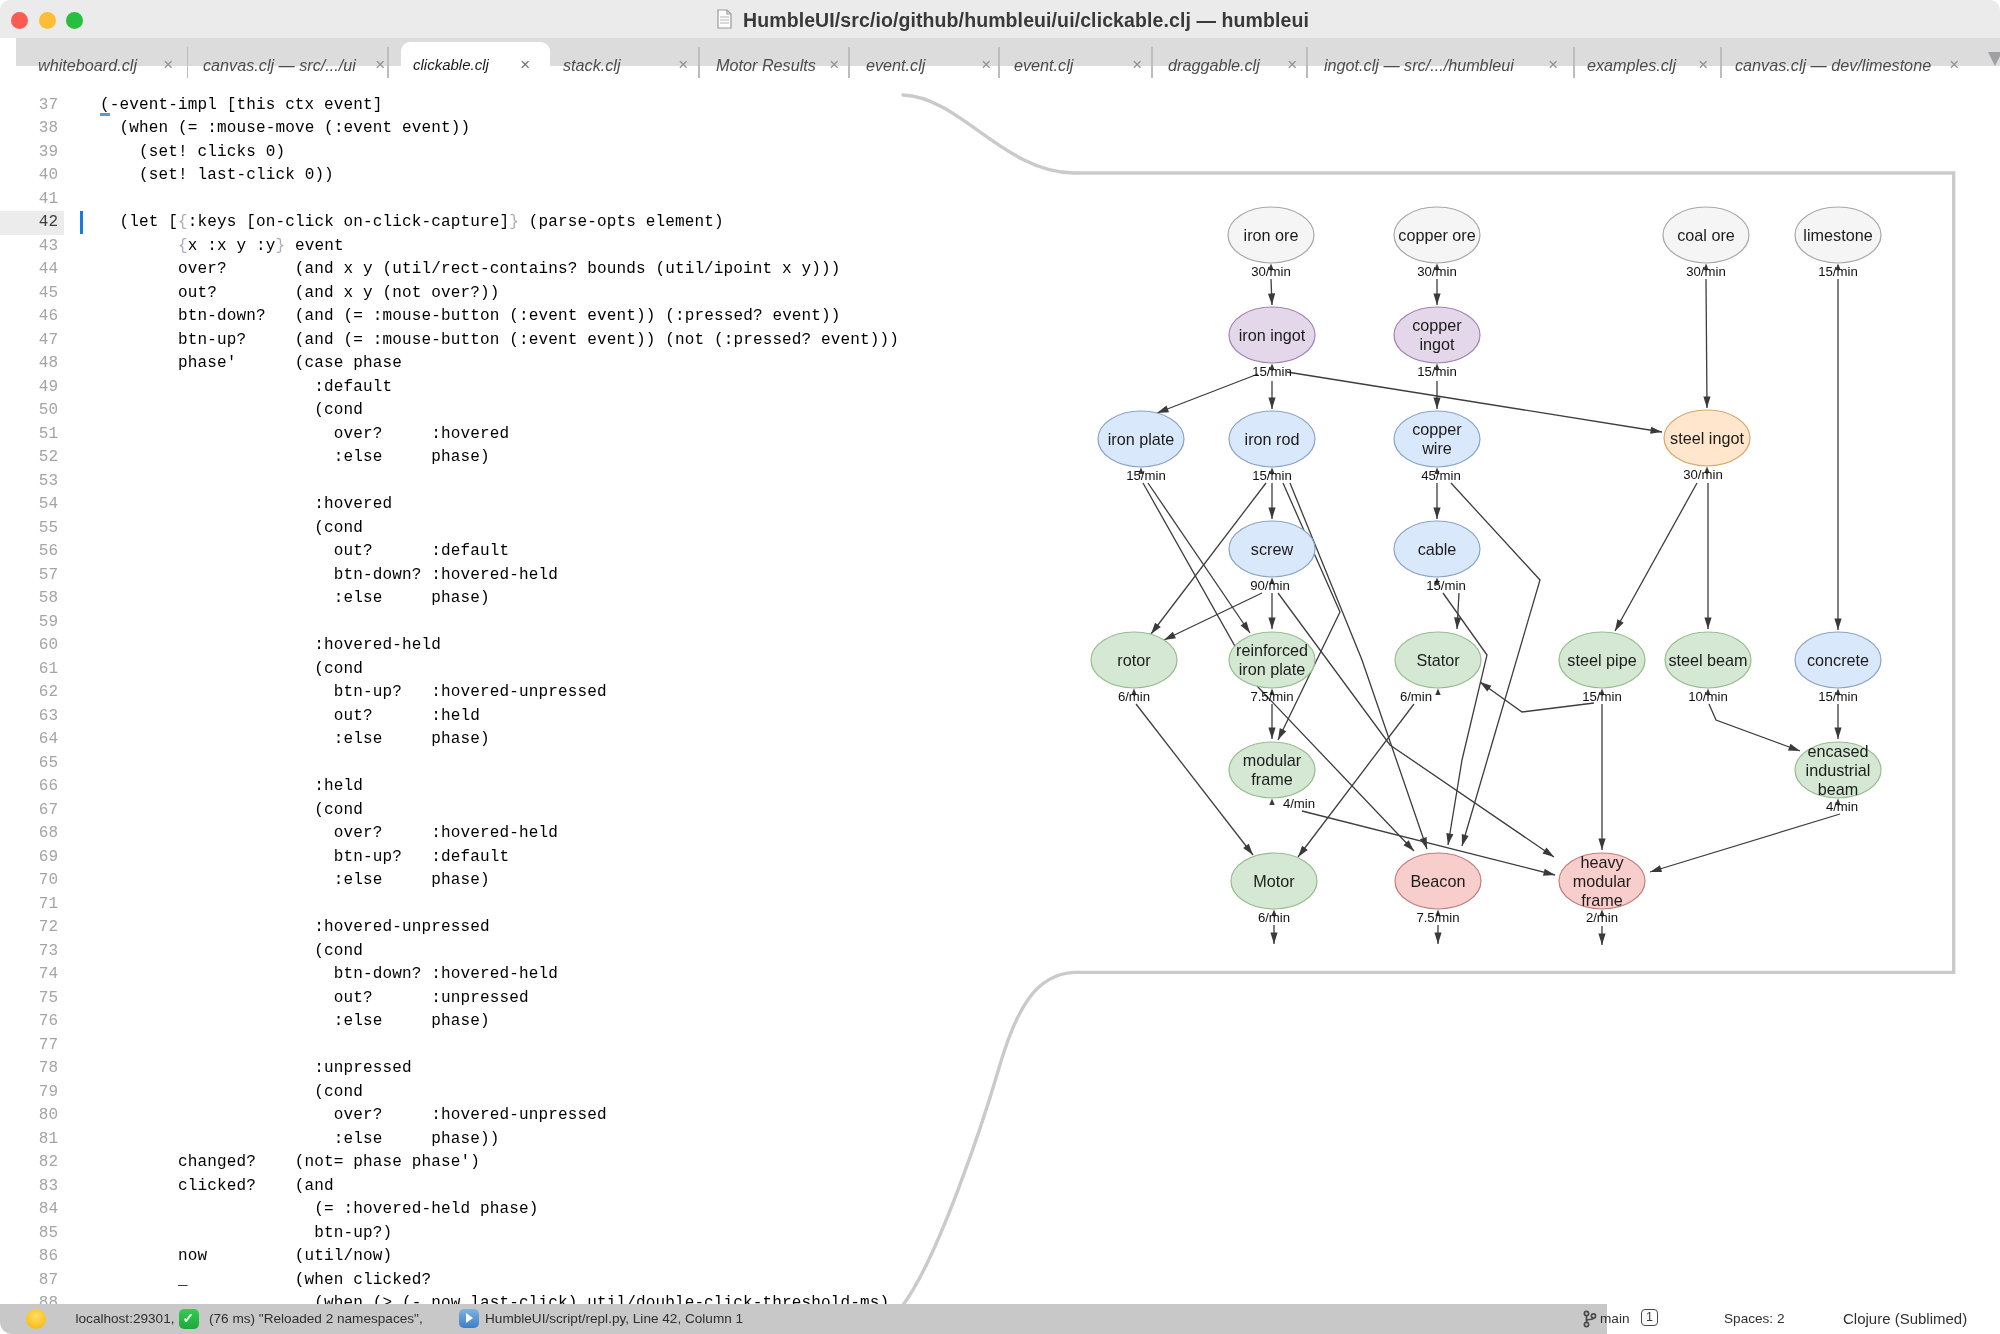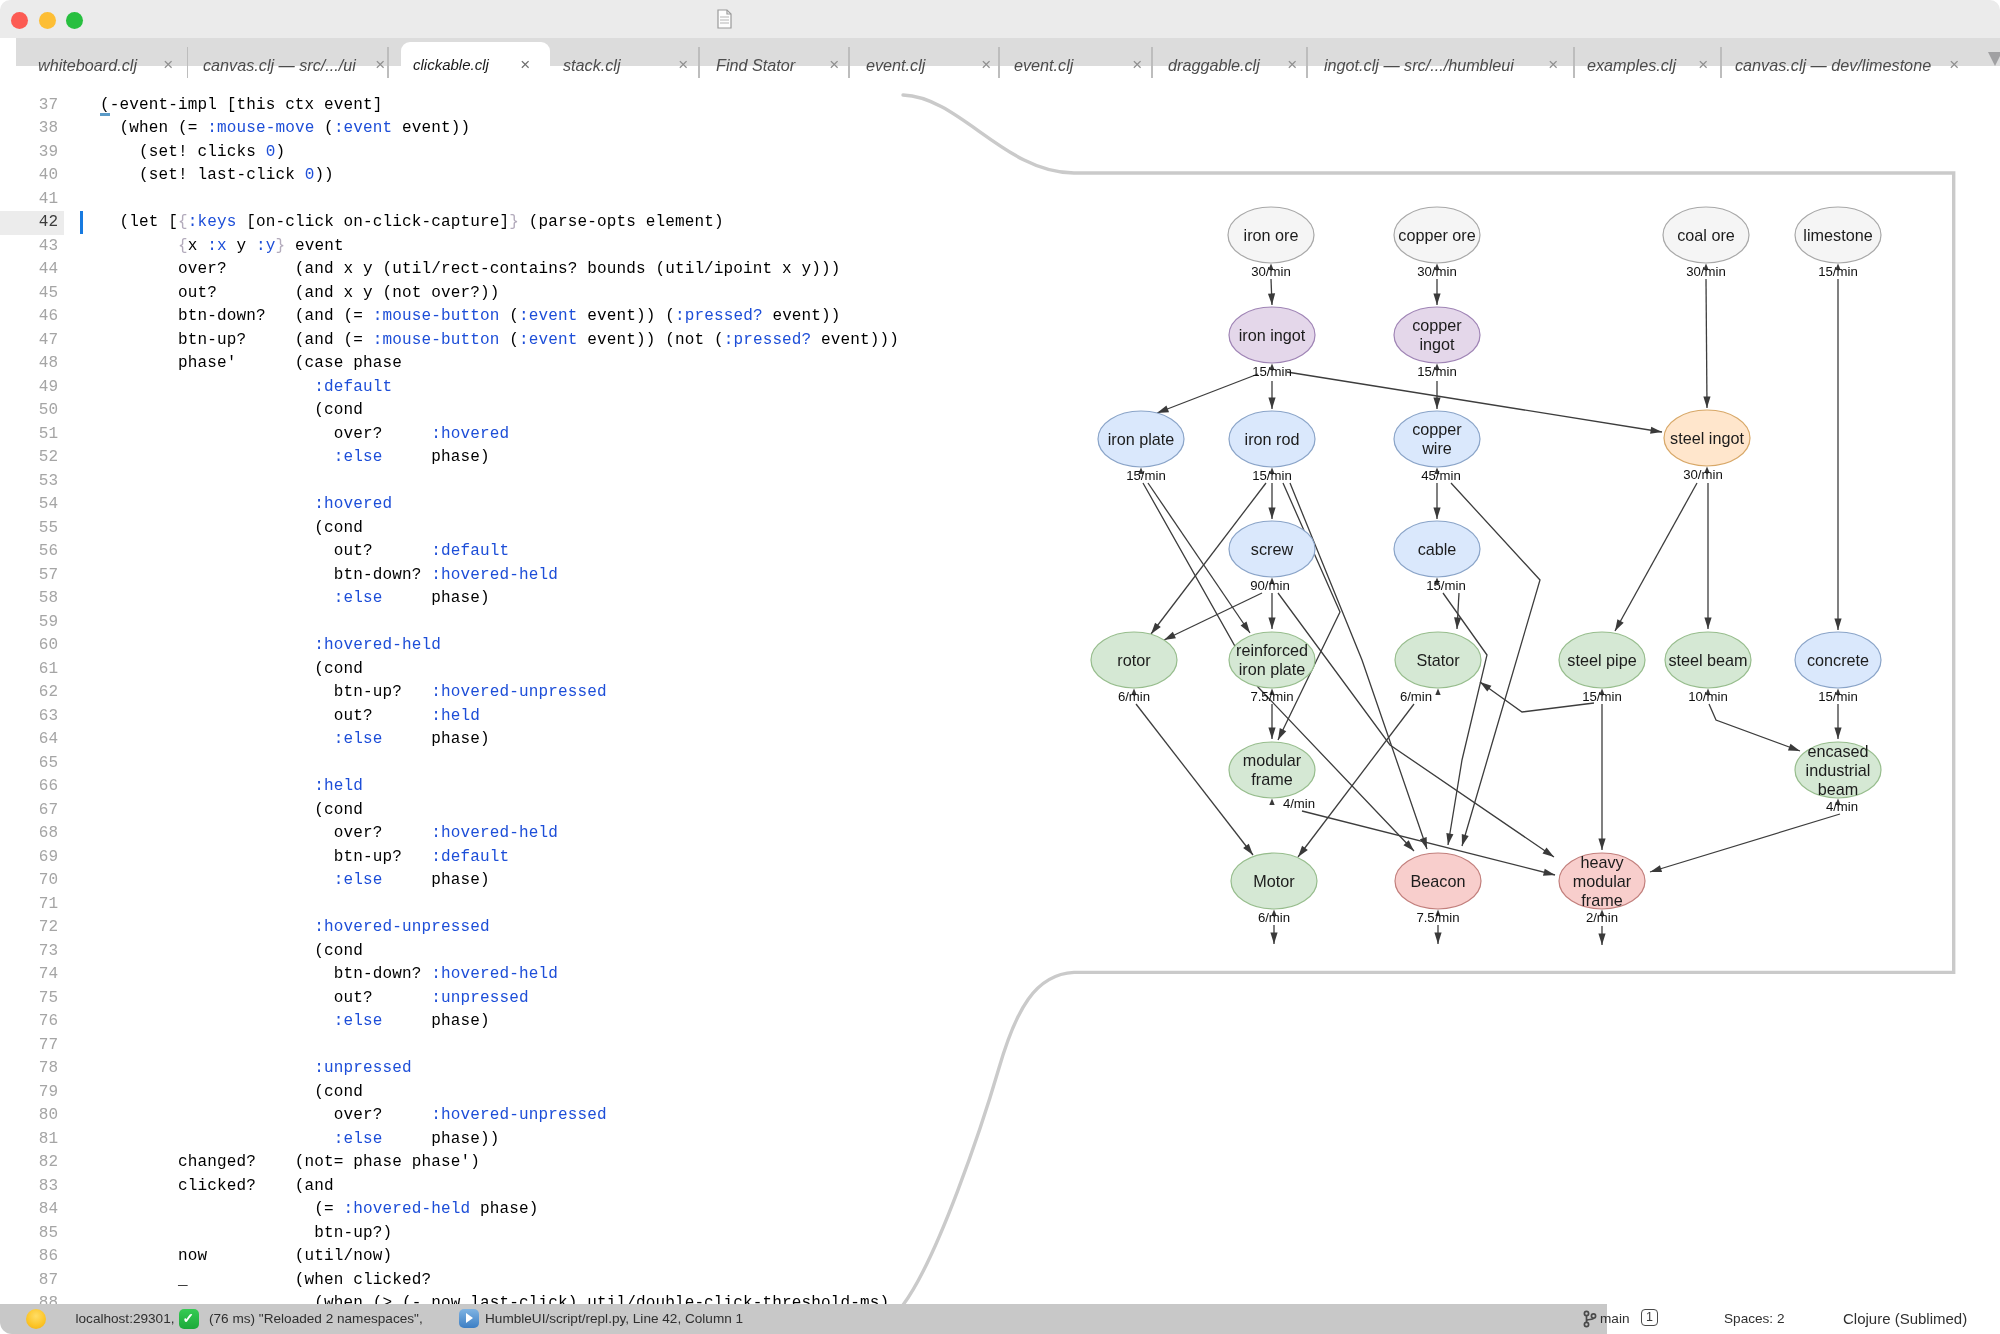--- a/index.html
+++ b/index.html
@@ -22,21 +22,21 @@
 #ddown { position:absolute; left:1972px; top:14px; width:0; height:0;
   border-left:7px solid transparent; border-right:7px solid transparent; border-top:14.5px solid #a0a0a2; }
 #editor { position:absolute; left:0; top:82.5px; width:2000px; height:1334px; background:#fff; }
 #hlband { position:absolute; left:0; top:128.7px; width:64px; height:23.5px; background:#ececec; }
 #gutter { position:absolute; left:0; top:11px; width:58px; text-align:right;
   font-family:"Liberation Mono", monospace; font-size:16px; line-height:23.5px; color:#a5a5a5; white-space:pre; }
 #gutter b { color:#3c3c3c; font-weight:normal; }
 #codebox { position:absolute; left:80.5px; top:11px;
   font-family:"Liberation Mono", monospace; font-size:16px; letter-spacing:0.1425px;
   line-height:23.5px; color:#000; white-space:pre; }
-#codebox i { font-style:normal; color:#1d4ed8;text-align:center; }
+#codebox i { font-style:normal; color:#000000;text-align:center; }
 #codebox u { text-decoration:none; color:#b3abbc; }
 #cursor { position:absolute; left:79.5px; top:128.2px; width:3px; height:23.3px; background:#177ae0; }
 #bunder { position:absolute; left:99.5px; top:30.5px; width:10px; height:2.5px; background:#5b9bc8; }
 #overlay { position:absolute; left:0; top:0; z-index:5; }
 #statusbar { position:absolute; left:0; top:1303.5px; width:1607px; height:30.5px; background:#c8c8c8; z-index:8;
   font-size:13.6px; color:#2f2f2f; }
 .st { position:absolute; top:7px; white-space:pre; }
 #ydot { position:absolute; left:26px; top:5px; width:20px; height:20px; border-radius:50%;
   background:radial-gradient(circle at 50% 35%, #ffdd66, #fcc426 60%, #eead14); }
 #gcheck { position:absolute; left:179px; top:5px; width:20px; height:20px; border-radius:5px;
@@ -57,30 +57,31 @@
     <div class="tl" style="left:66px;background:#27bf3f"></div>
     <svg id="docicon" viewBox="0 0 15 20">
         <path d="M1,1 h9 l4,4 v14 h-13 z" fill="#fdfdfd" stroke="#9a9a9a" stroke-width="1.2"></path>
         <path d="M10,1 v4 h4" fill="none" stroke="#9a9a9a" stroke-width="1.2"></path>
         <g stroke="#b5b5b5" stroke-width="1">
           <line x1="3" y1="8" x2="12" y2="8"></line>
           <line x1="3" y1="11" x2="12" y2="11"></line>
           <line x1="3" y1="14" x2="12" y2="14"></line>
         </g>
       </svg>
+    <div id="title">HumbleUI/src/io/github/humbleui/ui/clickable.clj — humbleui</div>
   </div>
   <div id="tabbar">
     <div id="atab"></div>
     <span class="tt" style="left:22px">whiteboard.clj</span>
       <span class="tx" style="left:147px">×</span>
 <span class="tt" style="left:187px">canvas.clj — src/.../ui</span>
       <span class="tx" style="left:359px">×</span>
 <span class="tt" style="left:547px">stack.clj</span>
       <span class="tx" style="left:662px">×</span>
-<span class="tt" style="left:700px">Find Stator</span>
+<span class="tt" style="left:700px">Motor Results</span>
       <span class="tx" style="left:813px">×</span>
 <span class="tt" style="left:850px">event.clj</span>
       <span class="tx" style="left:965px">×</span>
 <span class="tt" style="left:998px">event.clj</span>
       <span class="tx" style="left:1116px">×</span>
 <span class="tt" style="left:1152px">draggable.clj</span>
       <span class="tx" style="left:1271px">×</span>
 <span class="tt" style="left:1308px">ingot.clj — src/.../humbleui</span>
       <span class="tx" style="left:1532px">×</span>
 <span class="tt" style="left:1571px">examples.clj</span>

